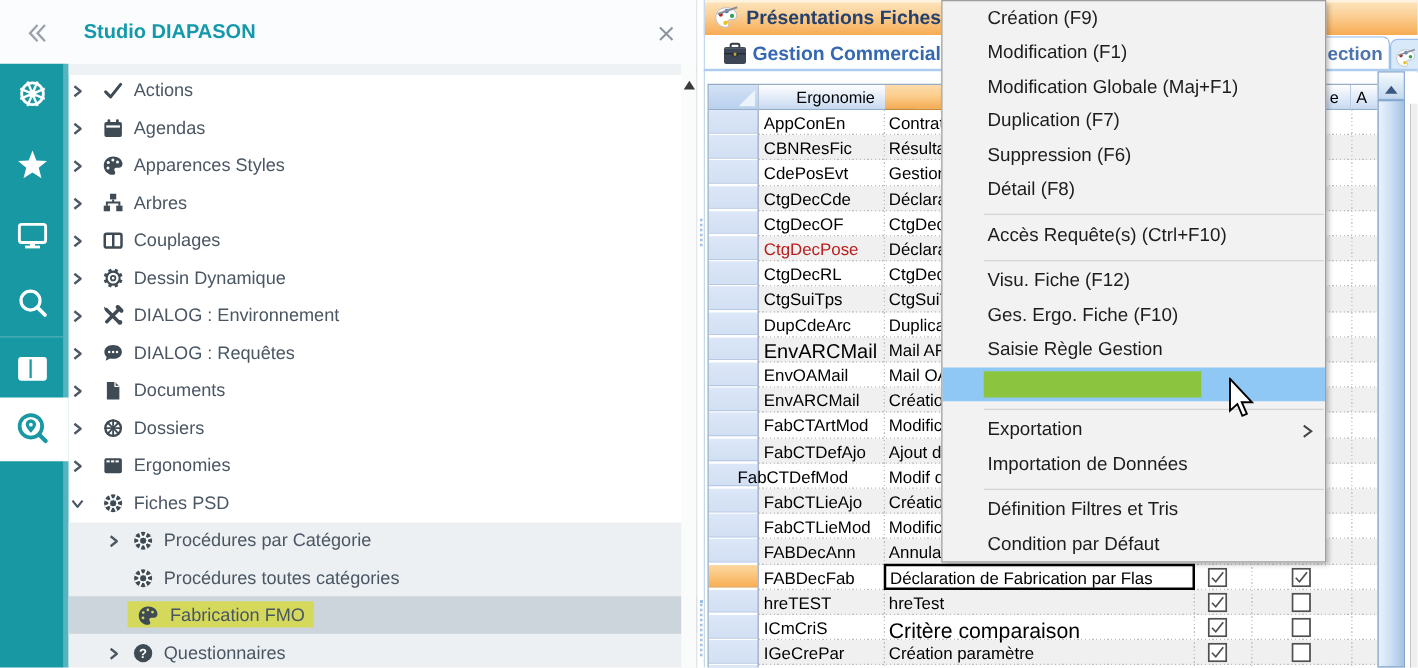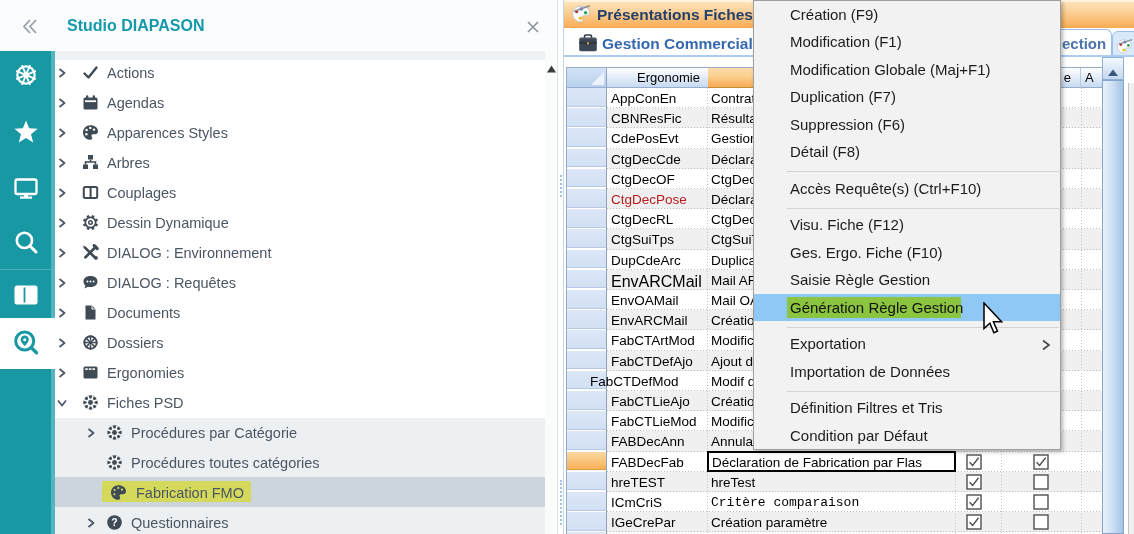--- a/index.html
+++ b/index.html
@@ -387,21 +387,21 @@
 <div class="a txt" style="left:711px;top:394.0px;font-size:13.5px;color:#000;">Création lien</div>
 <div class="a txt" style="left:611px;top:414.2px;font-size:13.5px;color:#000;">FabCTLieMod</div>
 <div class="a txt" style="left:711px;top:414.2px;font-size:13.5px;color:#000;">Modification lien</div>
 <div class="a txt" style="left:611px;top:434.4px;font-size:13.5px;color:#000;">FABDecAnn</div>
 <div class="a txt" style="left:711px;top:434.4px;font-size:13.5px;color:#000;">Annulation déclaration</div>
 <div class="a txt" style="left:611px;top:454.6px;font-size:13.5px;color:#000;">FABDecFab</div>
 <div class="a txt" style="left:711px;top:454.6px;font-size:13.5px;color:#000;">Déclaration de Fabrication par Flas</div>
 <div class="a txt" style="left:611px;top:474.8px;font-size:13.5px;color:#000;">hreTEST</div>
 <div class="a txt" style="left:711px;top:474.8px;font-size:13.5px;color:#000;">hreTest</div>
 <div class="a txt" style="left:611px;top:495.0px;font-size:13.5px;color:#000;">ICmCriS</div>
-<div class="a txt" style="left:711px;top:495.0px;font-size:13px;color:#000;font-family:Liberation Mono, monospace;">Critère comparaison</div>
+<div class="a txt" style="left:711px;top:495.0px;font-size:17px;color:#000;">Critère comparaison</div>
 <div class="a txt" style="left:611px;top:515.2px;font-size:13.5px;color:#000;">IGeCrePar</div>
 <div class="a txt" style="left:711px;top:515.2px;font-size:13.5px;color:#000;">Création paramètre</div>
 
 <div class="a" style="left:707px;top:450.8px;width:249px;height:21.2px;border:2px solid #000;box-sizing:border-box;background:#FFFFFF;"></div>
 <div class="a txt" style="left:712px;top:454.6px;font-size:13.5px;color:#000;">Déclaration de Fabrication par Flas</div>
 <div class="a" style="left:966px;top:453.6px;"><svg width="16" height="16" viewBox="0 0 16 16" style="">
         <rect x="1" y="1" width="14" height="14" fill="#FFFFFF" stroke="#4F4F4F" stroke-width="1.4"></rect>
         <path d="M3.6 8.2 L6.6 11.4 L12.6 3.8" fill="none" stroke="#4F4F4F" stroke-width="1.4"></path>
       </svg></div>
 <div class="a" style="left:1033px;top:453.6px;"><svg width="16" height="16" viewBox="0 0 16 16" style="">
@@ -441,21 +441,20 @@
 <div class="a" style="left:1129px;top:83px;width:5px;height:451px;background:#EFEFEF;"></div>
 <div class="a" style="left:560px;top:175px;width:2px;height:22px;border-left:2px dotted #9FC2E4;"></div>
 <div class="a" style="left:560px;top:480px;width:2px;height:45px;border-left:2px dotted #9FC2E4;"></div>
 <div class="a" style="left:752.5px;top:0;width:308.5px;height:450px;background:#F2F2F2;border:1px solid #9E9E9E;box-sizing:border-box;box-shadow:2px 2px 4px rgba(0,0,0,0.28);"></div>
 <div class="a" style="left:787px;top:170.5px;width:272px;height:1px;background:#D4D4D4;"></div>
 <div class="a" style="left:787px;top:207.5px;width:272px;height:1px;background:#D4D4D4;"></div>
 <div class="a" style="left:787px;top:326.5px;width:272px;height:1px;background:#D4D4D4;"></div>
 <div class="a" style="left:787px;top:390.5px;width:272px;height:1px;background:#D4D4D4;"></div>
 <div class="a" style="left:753.5px;top:293.5px;width:306.5px;height:27.5px;background:#8FC7F5;"></div>
 <div class="a" style="left:787px;top:297px;width:174px;height:21px;background:#8BC53F;"></div>
-<div class="a txt" style="left:790px;top:299px;font-size:15px;color:#111;">Génération Règle Gestion</div>
 <div class="a txt" style="left:790px;top:5.7px;font-size:15px;color:#1C1C1C;">Création (F9)</div>
 <div class="a txt" style="left:790px;top:33.2px;font-size:15px;color:#1C1C1C;">Modification (F1)</div>
 <div class="a txt" style="left:790px;top:60.7px;font-size:15px;color:#1C1C1C;text-align:right;">Modification Globale (Maj+F1)</div>
 <div class="a txt" style="left:790px;top:88.2px;font-size:15px;color:#1C1C1C;">Duplication (F7)</div>
 <div class="a txt" style="left:790px;top:115.7px;font-size:15px;color:#1C1C1C;">Suppression (F6)</div>
 <div class="a txt" style="left:790px;top:143.2px;font-size:15px;color:#1C1C1C;">Détail (F8)</div>
 <div class="a txt" style="left:790px;top:179.5px;font-size:15px;color:#1C1C1C;">Accès Requête(s) (Ctrl+F10)</div>
 <div class="a txt" style="left:790px;top:216.2px;font-size:15px;color:#1C1C1C;">Visu. Fiche (F12)</div>
 <div class="a txt" style="left:790px;top:243.5px;font-size:15px;color:#1C1C1C;">Ges. Ergo. Fiche (F10)</div>
 <div class="a txt" style="left:790px;top:271.2px;font-size:15px;color:#1C1C1C;">Saisie Règle Gestion</div>

